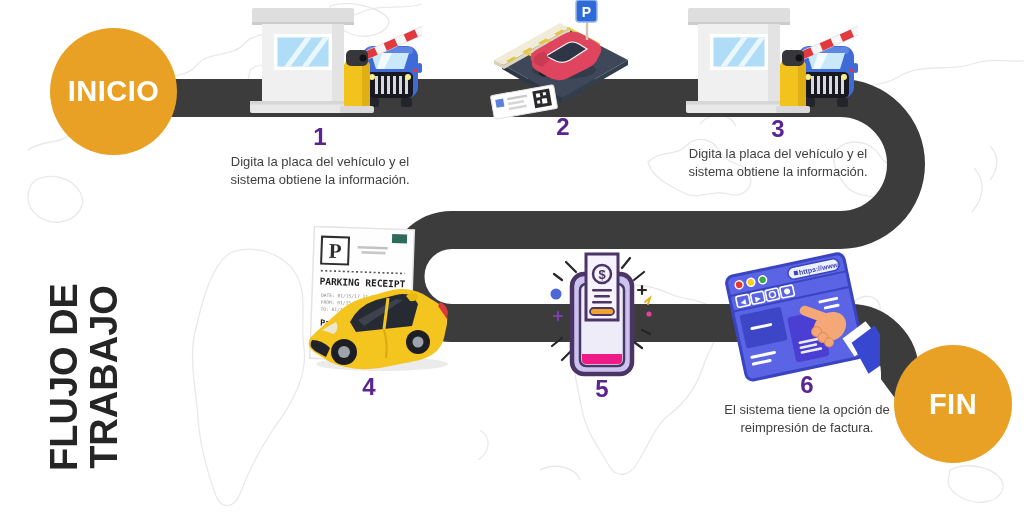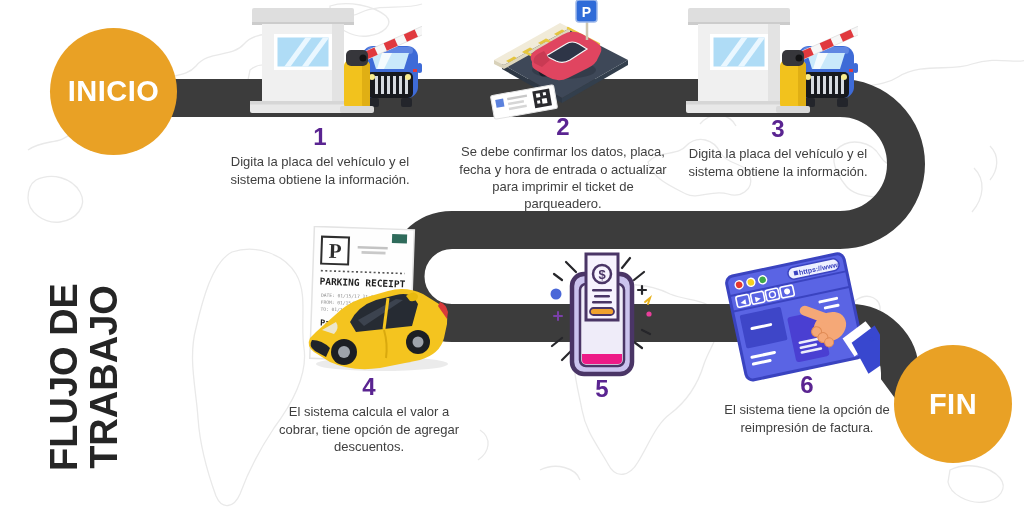--- a/index.html
+++ b/index.html
@@ -357,29 +357,27 @@
       </g>
     </g>
   </svg>
 
   <div class="step-text" id="t1">
     <div class="step-num">1</div>
     <p class="step-desc">Digita la placa del vehículo y el sistema obtiene la información.</p>
   </div>
   <div class="step-text" id="t2">
     <div class="step-num">2</div>
-    <p class="step-desc">Se debe confirmar los datos, placa, fecha y hora de entrada o actualizar para imprimir el ticket de parqueadero.</p>
   </div>
   <div class="step-text" id="t3">
     <div class="step-num">3</div>
     <p class="step-desc">Digita la placa del vehículo y el sistema obtiene la información.</p>
   </div>
   <div class="step-text" id="t4">
     <div class="step-num">4</div>
-    <p class="step-desc">El sistema calcula el valor a cobrar, tiene opción de agregar descuentos.</p>
   </div>
   <div class="step-text" id="t5">
     <div class="step-num">5</div>
   </div>
   <div class="step-text" id="t6">
     <div class="step-num">6</div>
     <p class="step-desc">El sistema tiene la opción de reimpresión de factura.</p>
   </div>
 
 </div>

